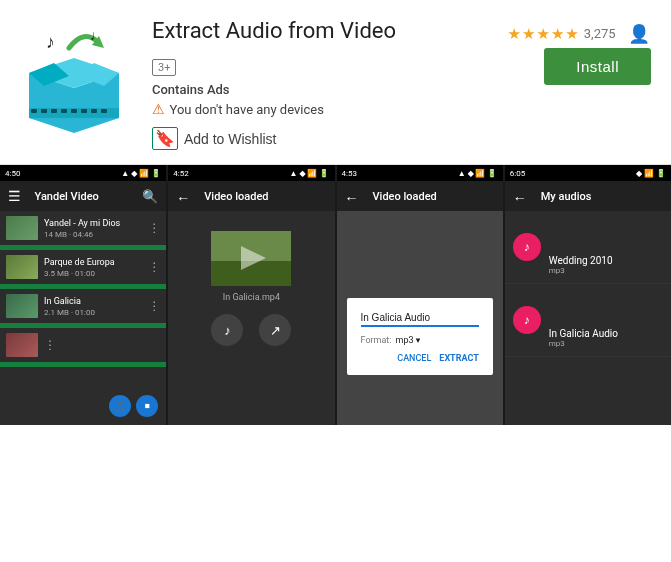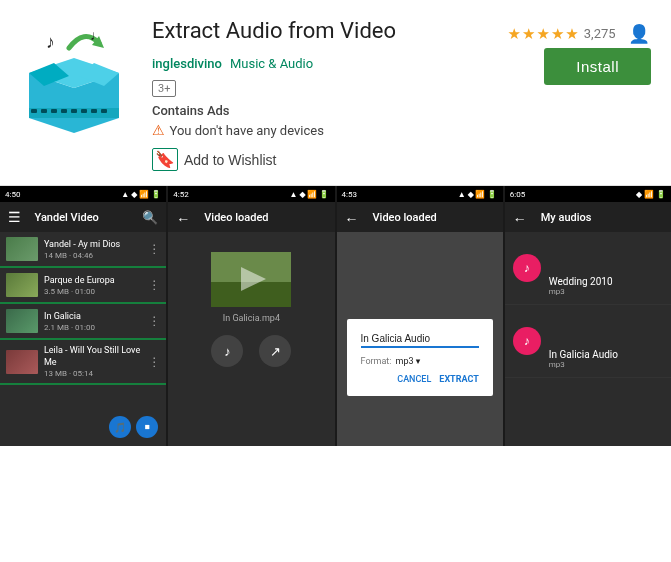--- a/index.html
+++ b/index.html
@@ -203,21 +203,21 @@
       position: relative;
     }
     
     .video-list {
       background: #2c2c2c;
     }
     .video-item {
       display: flex;
       align-items: center;
       padding: 5px 6px;
-      border-bottom: 2px solid #15803d;
+      border-bottom: 5px solid #15803d;
       gap: 6px;
     }
     .video-thumb {
       width: 32px;
       height: 24px;
       background: #555;
       flex-shrink: 0;
       border-radius: 1px;
     }
     .video-thumb-green {
@@ -390,24 +390,20 @@
         <path d="M55,30 Q70,10 85,25" stroke="#4caf50" stroke-width="5" fill="none" stroke-linecap="round"></path>
         <polygon points="85,18 90,30 78,27" fill="#4caf50"></polygon>
 
         <text x="32" y="30" font-size="18" fill="#212121">♪</text>
         <text x="76" y="22" font-size="14" fill="#212121">♩</text>
       </svg>
     </div>
 
     <div class="app-info">
       <div class="app-title">Extract Audio from Video</div>
-      <div class="app-meta">
-        <span class="app-developer">inglesdivino</span>
-        <span class="app-category">Music &amp; Audio</span>
-      </div>
       <div class="age-badge">3+</div>
       <div class="contains-ads">Contains Ads</div>
       <div class="warning-row">
         <span class="warning-icon">⚠</span>
         <span class="warning-text">You don't have any devices</span>
       </div>
       <button class="wishlist-btn">
         <span class="wishlist-icon">🔖</span>
         <span>Add to Wishlist</span>
       </button>
@@ -462,24 +458,20 @@
           <div class="video-item">
             <div class="video-thumb video-thumb-galicia"></div>
             <div class="video-info">
               <div class="video-name">In Galicia</div>
               <div class="video-meta">2.1 MB · 01:00</div>
             </div>
             <span class="more-icon">⋮</span>
           </div>
           <div class="video-item">
             <div class="video-thumb video-thumb-leila"></div>
-            <div class="video-info">
-              <div class="video-name">Leila - Will You Still Love Me</div>
-              <div class="video-meta">13 MB · 05:14</div>
-            </div>
             <span class="more-icon">⋮</span>
           </div>
           <div class="bottom-fab-row">
             <div class="fab">🎵</div>
             <div class="fab">⏹</div>
           </div>
         </div>
       </div>
     </div>
 

